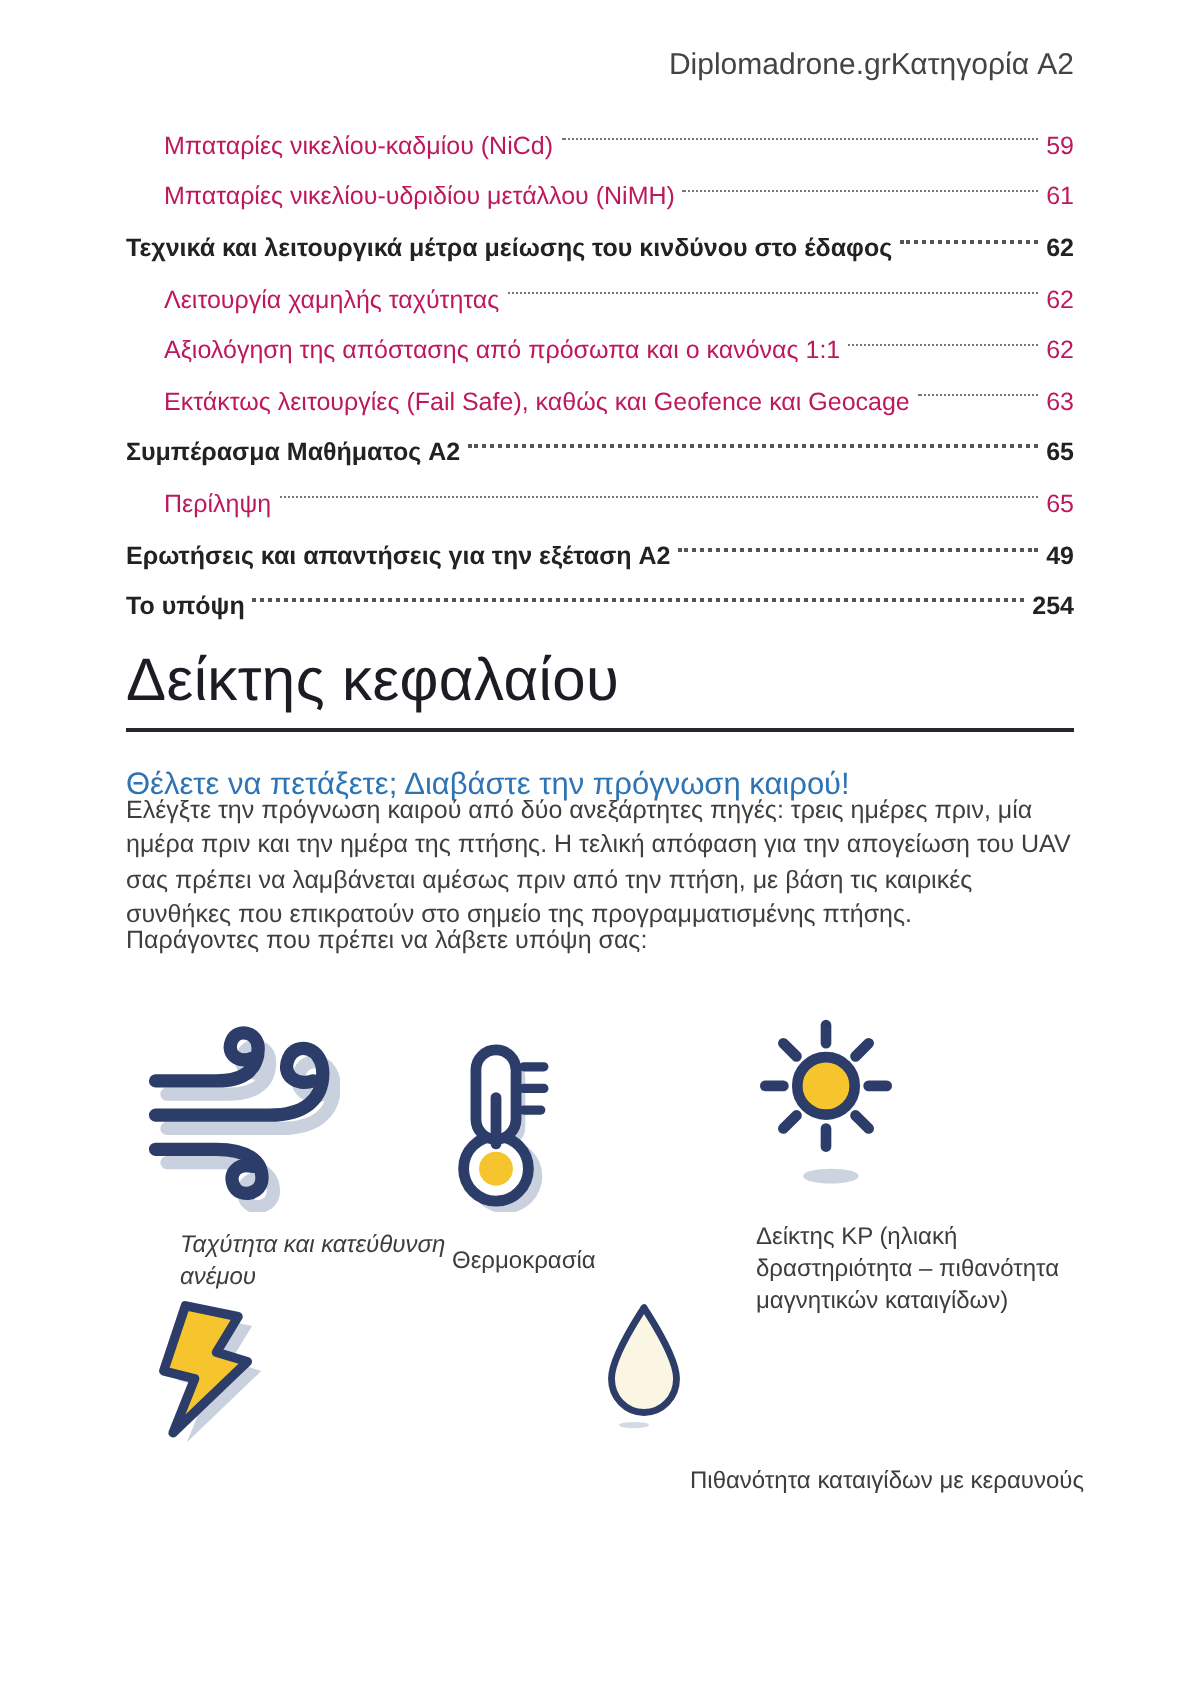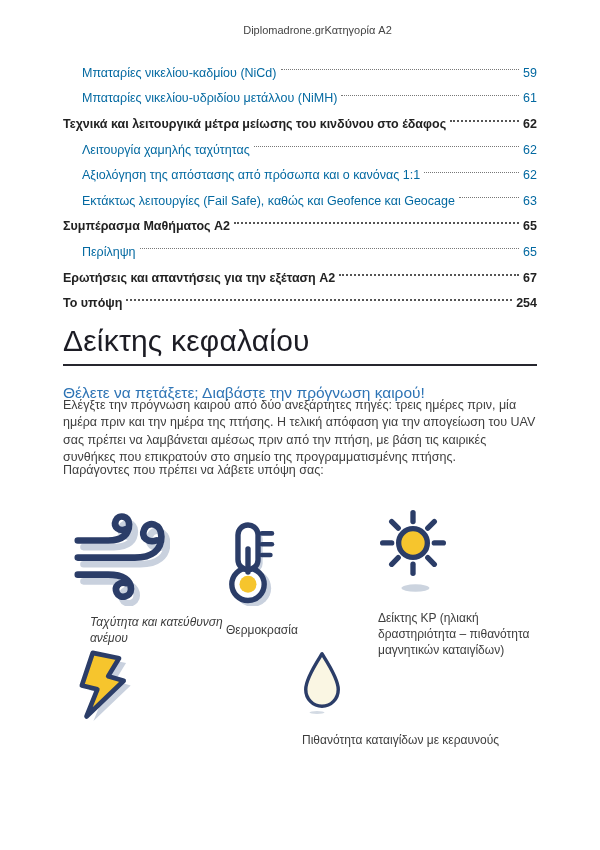--- a/index.html
+++ b/index.html
@@ -1,25 +1,25 @@
 <!DOCTYPE html>
 <html lang="el"><head>
 <meta charset="utf-8">
 <style>
   html,body{margin:0;padding:0;background:#ffffff;}
   .page{
     position:relative;width:600px;height:850px;background:#ffffff;overflow:hidden;
     font-family:"Liberation Sans",sans-serif;color:#3e3e3e;
   }
   
-  .header{position:absolute;top:24px;left:63px;right:63px;display:flex;justify-content:center;
-    font-size:11px;color:#444;padding-left:35px;}
+  .header{position:absolute;top:24px;left:63px;right:63px;display:flex;justify-content:flex-end;
+    font-size:15px;color:#444;padding-left:35px;}
   
   .toc{position:absolute;top:60px;left:63px;right:63px;}
-  .toc-row{display:flex;align-items:center;height:25.6px;font-size:12.5px;color:#0369a1;}
+  .toc-row{display:flex;align-items:center;height:25.6px;font-size:12.5px;color:#be185d;}
   .toc-row.bold{font-weight:bold;color:#222;}
   .toc-row.indent{padding-left:19px;}
   .toc-label{white-space:nowrap;}
   .leader{flex:1;margin:0 4px;border-bottom:1.5px dotted #777;transform:translateY(-3px);min-width:12px;}
   .toc-row.bold .leader{border-bottom:2px dotted #555;}
   .toc-page{white-space:nowrap;}
   
   .chapter-title{position:absolute;top:324px;left:63px;right:63px;font-size:30px;font-weight:400;
     color:#1c1c24;letter-spacing:0.2px;}
   .title-rule{position:absolute;top:364px;left:63px;right:63px;border-top:2px solid #26262e;}
@@ -31,21 +31,21 @@
   .flabel{position:absolute;font-size:12px;line-height:16px;color:#3d3d3d;}
   .icon-wind{left:73px;top:511px;width:97px;height:95px;}
   .label-wind{left:90px;top:614px;width:172px;font-style:italic;}
   .icon-therm{left:221px;top:521px;width:54px;height:85px;}
   .label-therm{left:226px;top:622px;width:120px;}
   .icon-sun{left:372px;top:505px;width:82px;height:89px;}
   .label-sun{left:378px;top:610px;width:178px;}
   .icon-bolt{left:71px;top:648px;width:62px;height:78px;}
   .label-bolt{left:77px;top:734px;width:230px;}
   .icon-drop{left:297px;top:650px;width:50px;height:65px;}
-  .label-drop{left:302px;top:732px;width:240px;}
+  .label-drop{left:302px;top:732px;width:240px;text-align:right;}
   svg{display:block;width:100%;height:100%;}
 </style>
 </head>
 <body>
 
 <div class="page">
 
   <div class="header">
     <span>Diplomadrone.gr</span>
     <span>Κατηγορία A2</span>
@@ -88,21 +88,21 @@
       <span class="toc-page">65</span>
     </div>
     <div class="toc-row indent">
       <span class="toc-label">Περίληψη</span>
       <span class="leader"></span>
       <span class="toc-page">65</span>
     </div>
     <div class="toc-row bold">
       <span class="toc-label">Ερωτήσεις και απαντήσεις για την εξέταση A2</span>
       <span class="leader"></span>
-      <span class="toc-page">67</span>
+      <span class="toc-page">49</span>
     </div>
     <div class="toc-row bold">
       <span class="toc-label">Το υπόψη</span>
       <span class="leader"></span>
       <span class="toc-page">254</span>
     </div>
   </div>
 
   <div class="chapter-title">Δείκτης κεφαλαίου</div>
   <div class="title-rule"></div>

